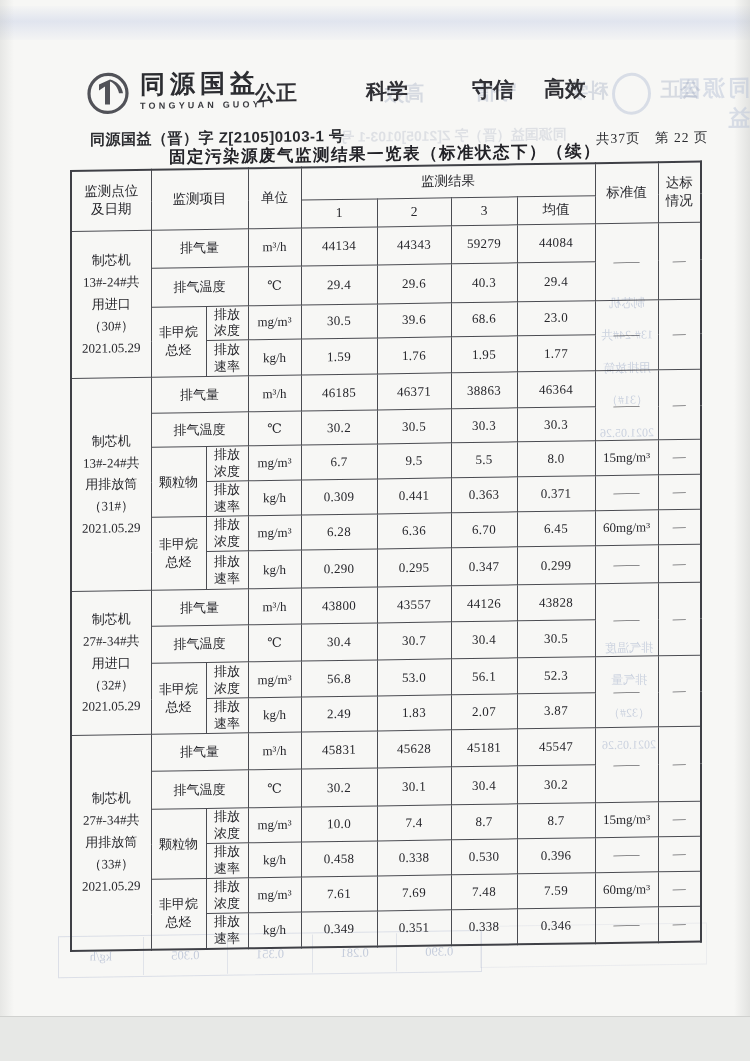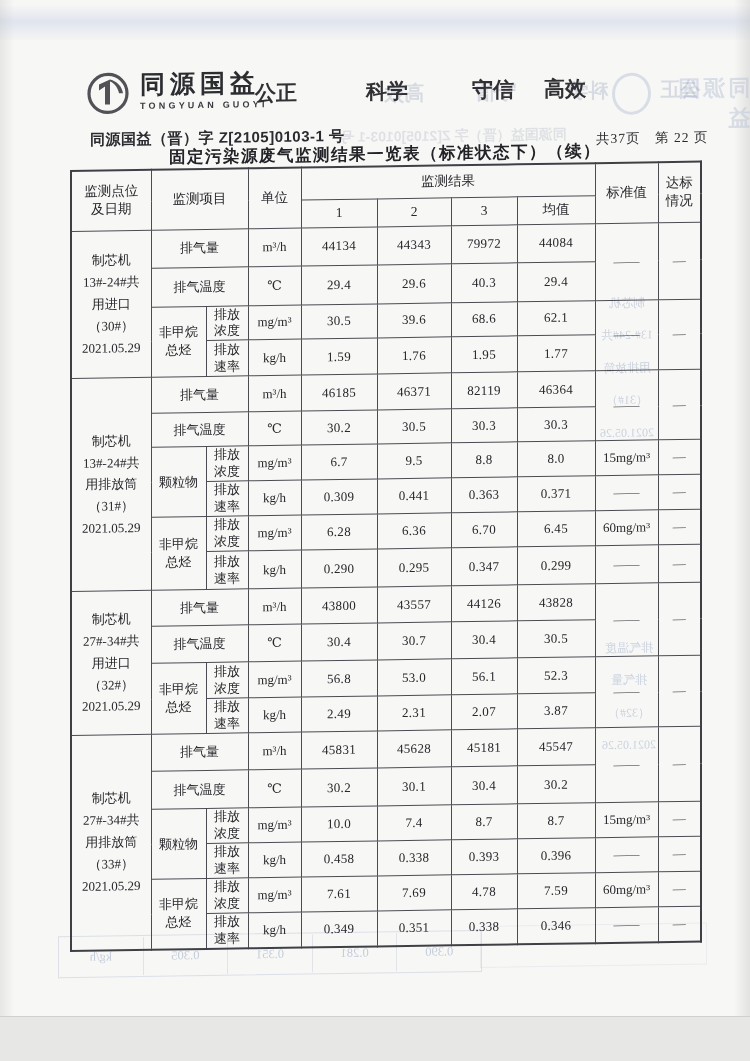--- a/index.html
+++ b/index.html
@@ -165,21 +165,21 @@
       <tr style="height:38px">
         <td rowspan="4" class="site pre">制芯机
 13#-24#共
 用进口
 （30#）
 2021.05.29</td>
         <td colspan="2">排气量</td>
         <td>m³/h</td>
         <td class="num">44134</td>
         <td class="num">44343</td>
-        <td class="num">79972</td>
+        <td class="num">59279</td>
         <td class="num">44084</td>
         <td rowspan="2" class="std">——</td>
         <td rowspan="2">—</td>
       </tr>
       <tr style="height:39px">
         <td colspan="2">排气温度</td>
         <td>℃</td>
         <td class="num">29.4</td>
         <td class="num">29.6</td>
         <td class="num">40.3</td>
@@ -187,21 +187,21 @@
       </tr>
       <tr style="height:34px">
         <td rowspan="2" class="pre">非甲烷
 总烃</td>
         <td class="sub pre">排放
 浓度</td>
         <td>mg/m³</td>
         <td class="num">30.5</td>
         <td class="num">39.6</td>
         <td class="num">68.6</td>
-        <td class="num">62.1</td>
+        <td class="num">23.0</td>
         <td rowspan="2" class="std">——</td>
         <td rowspan="2">—</td>
       </tr>
       <tr style="height:36px">
         <td class="sub pre">排放
 速率</td>
         <td>kg/h</td>
         <td class="num">1.59</td>
         <td class="num">1.76</td>
         <td class="num">1.95</td>
@@ -211,41 +211,41 @@
       <tr style="height:36px">
         <td rowspan="6" class="site pre">制芯机
 13#-24#共
 用排放筒
 （31#）
 2021.05.29</td>
         <td colspan="2">排气量</td>
         <td>m³/h</td>
         <td class="num">46185</td>
         <td class="num">46371</td>
-        <td class="num">82119</td>
+        <td class="num">38863</td>
         <td class="num">46364</td>
         <td rowspan="2" class="std">——</td>
         <td rowspan="2">—</td>
       </tr>
       <tr style="height:34px">
         <td colspan="2">排气温度</td>
         <td>℃</td>
         <td class="num">30.2</td>
         <td class="num">30.5</td>
         <td class="num">30.3</td>
         <td class="num">30.3</td>
       </tr>
       <tr style="height:35px">
         <td rowspan="2">颗粒物</td>
         <td class="sub pre">排放
 浓度</td>
         <td>mg/m³</td>
         <td class="num">6.7</td>
         <td class="num">9.5</td>
-        <td class="num">8.8</td>
+        <td class="num">5.5</td>
         <td class="num">8.0</td>
         <td class="std">15mg/m³</td>
         <td>—</td>
       </tr>
       <tr style="height:35px">
         <td class="sub pre">排放
 速率</td>
         <td>kg/h</td>
         <td class="num">0.309</td>
         <td class="num">0.441</td>
@@ -313,21 +313,21 @@
         <td class="num">56.1</td>
         <td class="num">52.3</td>
         <td rowspan="2" class="std">——</td>
         <td rowspan="2">—</td>
       </tr>
       <tr style="height:32px">
         <td class="sub pre">排放
 速率</td>
         <td>kg/h</td>
         <td class="num">2.49</td>
-        <td class="num">2.31</td>
+        <td class="num">1.83</td>
         <td class="num">2.07</td>
         <td class="num">3.87</td>
       </tr>
 
       <tr style="height:37px">
         <td rowspan="6" class="site pre">制芯机
 27#-34#共
 用排放筒
 （33#）
 2021.05.29</td>
@@ -359,34 +359,34 @@
         <td class="num">8.7</td>
         <td class="std">15mg/m³</td>
         <td>—</td>
       </tr>
       <tr style="height:35px">
         <td class="sub pre">排放
 速率</td>
         <td>kg/h</td>
         <td class="num">0.458</td>
         <td class="num">0.338</td>
-        <td class="num">0.393</td>
+        <td class="num">0.530</td>
         <td class="num">0.396</td>
         <td class="std">——</td>
         <td>—</td>
       </tr>
       <tr style="height:35px">
         <td rowspan="2" class="pre">非甲烷
 总烃</td>
         <td class="sub pre">排放
 浓度</td>
         <td>mg/m³</td>
         <td class="num">7.61</td>
         <td class="num">7.69</td>
-        <td class="num">4.78</td>
+        <td class="num">7.48</td>
         <td class="num">7.59</td>
         <td class="std">60mg/m³</td>
         <td>—</td>
       </tr>
       <tr style="height:25px">
         <td class="sub pre">排放
 速率</td>
         <td>kg/h</td>
         <td class="num">0.349</td>
         <td class="num">0.351</td>

